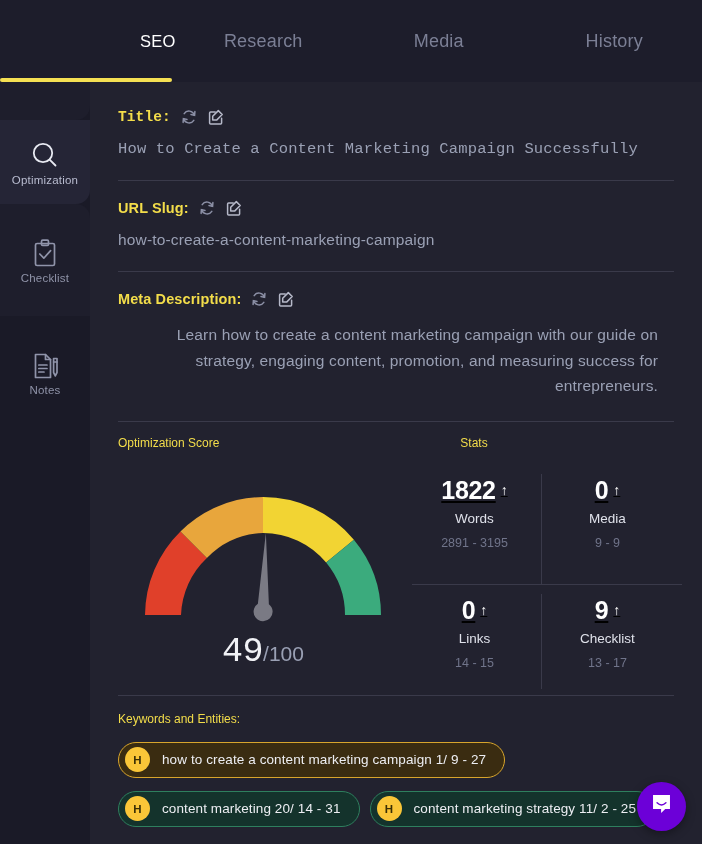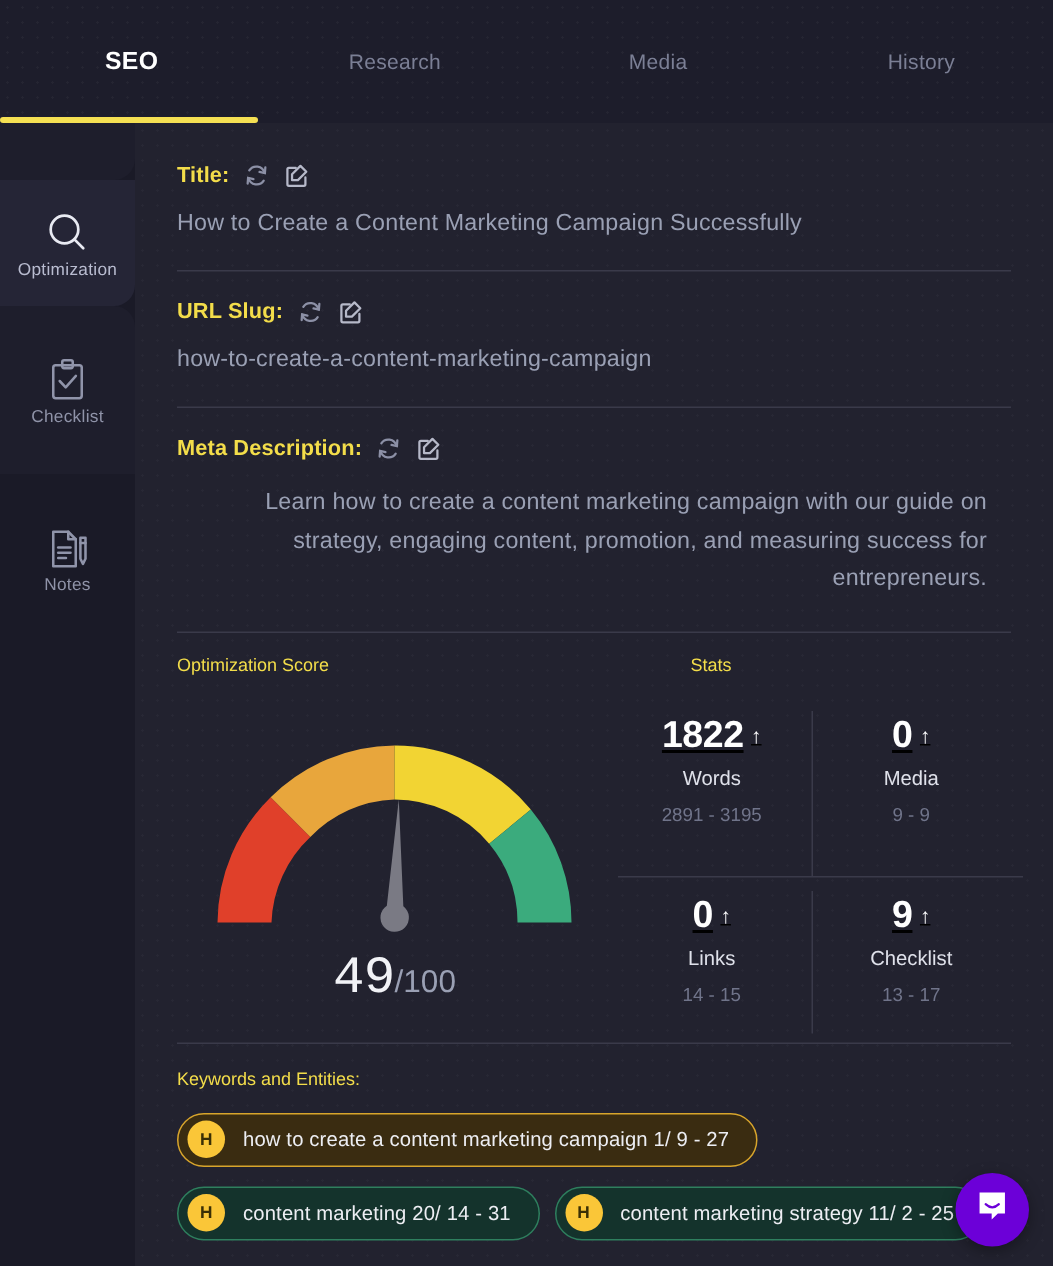--- a/index.html
+++ b/index.html
@@ -23,24 +23,24 @@
     background: #1d1d2b;
     background-image: radial-gradient(circle, rgba(255,255,255,0.035) 0.7px, transparent 0.7px);
     background-size: 10px 10px;
   }
   .navtabs {
     position: absolute; left: 0; top: 0; width: 702px; height: 82px;
     display: flex; align-items: center;
   }
   .navtab {
     flex: 1 1 0; text-align: center;
-    font-size: 14px; letter-spacing: .2px;
+    font-size: 18px; letter-spacing: .2px;
     color: #7b7f95; cursor: pointer; user-select: none;
   }
-  .navtab.active { color: #ffffff; font-weight: 700; font-size: 16.5px; }
+  .navtab.active { color: #ffffff; font-weight: 400; font-size: 16.5px; text-align: right; }
   .nav-underline {
     position: absolute; left: 0; top: 78px; width: 172px; height: 4px;
     background: #f5e053; border-radius: 2px;
   }
 
   
   #sidebar {
     position: absolute; left: 0; top: 82px; width: 90px; height: 762px;
     background: #1a1a27;
   }
@@ -182,21 +182,21 @@
           <line x1="25.6" y1="13" x2="29" y2="13"></line>
         </svg>
       </span>
       <span class="lbl">Notes</span>
     </div>
   </div>
 
   <div id="main">
     <div class="inner">
 
-      <div style="padding-top:26px;">
+      <div style="padding-top:26px;font-family:Liberation Mono, monospace;">
         <div class="field-head">
           <span class="field-label">Title:</span>
           <span class="ibtn">
             <svg viewBox="0 0 18 18" width="18" height="18" fill="none" stroke="#8c90a6" stroke-width="1.5" stroke-linecap="round">
               <path d="M14.3 7.2 A5.6 5.6 0 0 0 4.2 5.6"></path>
               <path d="M3.7 10.8 A5.6 5.6 0 0 0 13.8 12.4"></path>
               <polyline points="14.9,3.6 14.6,7.4 11,6.6"></polyline>
               <polyline points="3.1,14.4 3.4,10.6 7,11.4"></polyline>
             </svg>
           </span>

